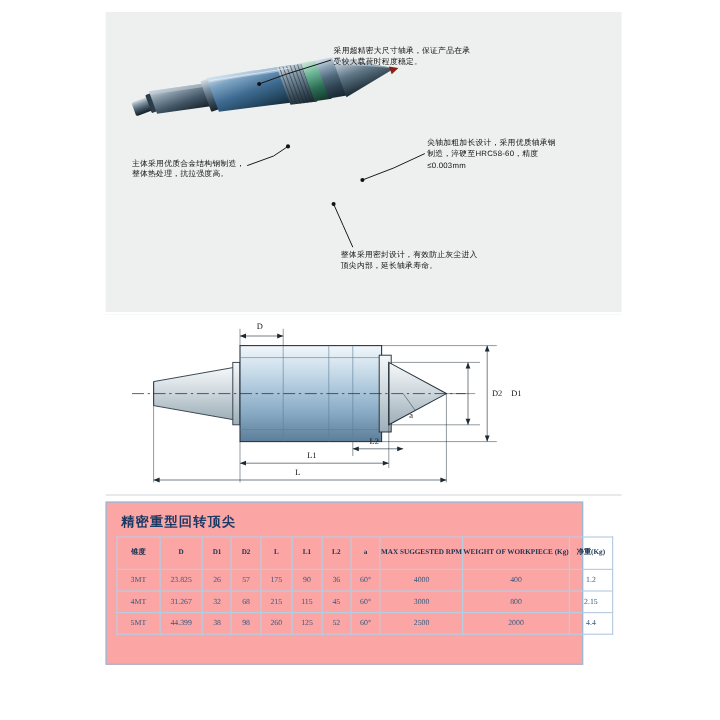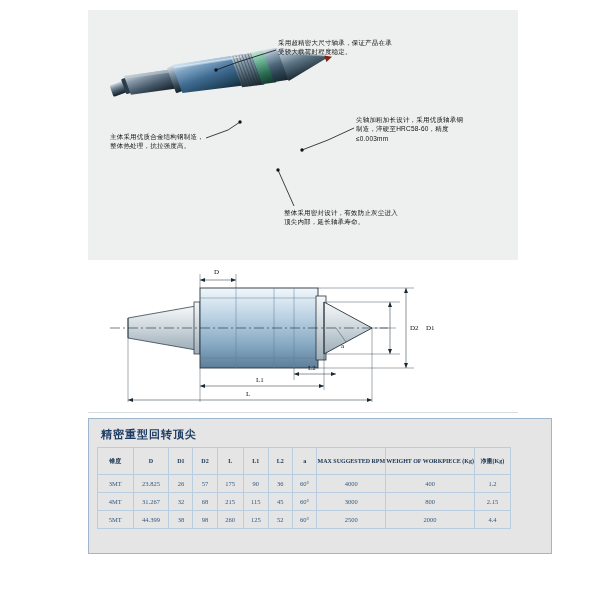--- a/index.html
+++ b/index.html
@@ -67,23 +67,23 @@
     font-family: "Liberation Serif", serif;
     font-size: 7px;
     color: #111;
   }
 
   
   .panel-table {
     position: absolute;
     left: 88px;
     top: 418px;
-    width: 464px;
+    width: 398px;
     height: 136px;
-    background: #e5e5e5;
+    background: #fca5a5;
     border: 1px solid #9fb6cf;
     box-sizing: border-box;
   }
   .tbl-title {
     position: absolute;
     left: 12px;
     top: 8px;
     font-family: "Liberation Serif", serif;
     font-size: 11px;
     font-weight: bold;

